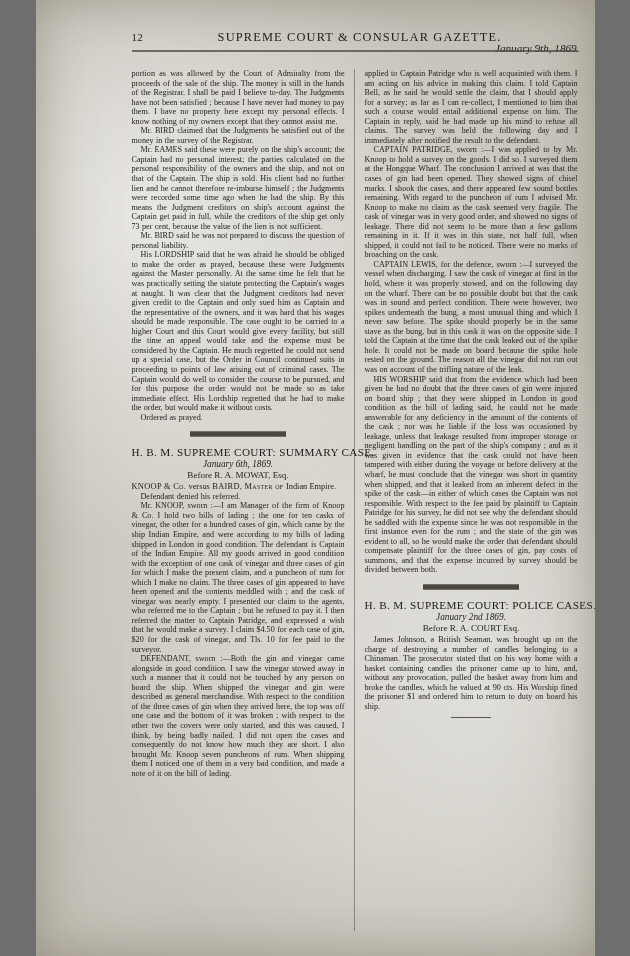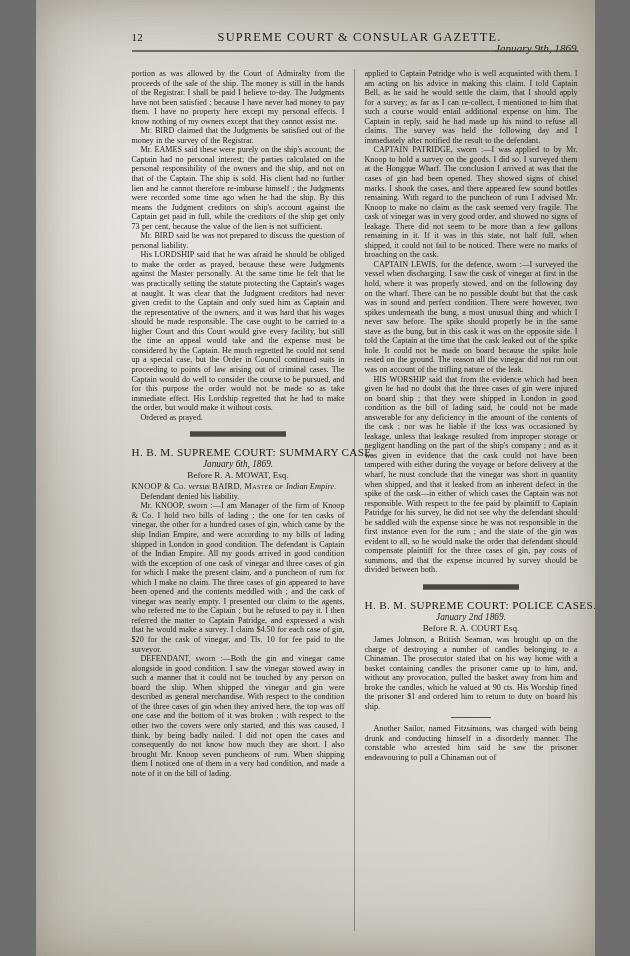--- a/index.html
+++ b/index.html
@@ -125,21 +125,21 @@
     hyphens: auto;
     -webkit-hyphens: auto;
     word-spacing: .35px;
   }
   p.body.noindent { text-indent: 0; }
 
   .sc {
     font-variant: small-caps;
     letter-spacing: .3px;
   }
-  .it { font-style: italic; }
+  .it { }
 
   
   .sec {
     margin-top: 9px;
   }
   .ornament {
     width: 96px;
     height: 4px;
     margin: 0 auto 9px auto;
     background: #3b3832;
@@ -208,41 +208,40 @@
       <p class="body">Ordered as prayed.</p>
 
       <div class="sec">
         <div class="ornament"></div>
         <div class="sec-title">H. B. M. SUPREME COURT: SUMMARY CASE.</div>
         <div class="sec-date">January 6th, 1869.</div>
         <div class="sec-before">Before R. A. MOWAT, Esq.</div>
 
         <p class="case-line"><span class="sc">KNOOP &amp; Co. </span><span class="it">versus</span><span class="sc"> BAIRD, Master of </span><span class="it">Indian Empire.</span></p>
 
-        <p class="body">Defendant denied his liability.</p>
+        <p class="body">Defendant denied his referred.</p>
         <p class="body">Mr. KNOOP, sworn :—I am Manager of the firm of Knoop &amp; Co. I hold two bills of lading ; the one for ten casks of vinegar, the other for a hundred cases of gin, which came by the ship Indian Empire, and were according to my bills of lading shipped in London in good condition. The defendant is Captain of the Indian Empire. All my goods arrived in good condition with the exception of one cask of vinegar and three cases of gin for which I make the present claim, and a puncheon of rum for which I make no claim. The three cases of gin appeared to have been opened and the contents meddled with ; and the cask of vinegar was nearly empty. I presented our claim to the agents, who referred me to the Captain ; but he refused to pay it. I then referred the matter to Captain Patridge, and expressed a wish that he would make a survey. I claim $4.50 for each case of gin, $20 for the cask of vinegar, and Tls. 10 for fee paid to the surveyor.</p>
         <p class="body">DEFENDANT, sworn :—Both the gin and vinegar came alongside in good condition. I saw the vinegar stowed away in such a manner that it could not be touched by any person on board the ship. When shipped the vinegar and gin were described as general merchandise. With respect to the condition of the three cases of gin when they arrived here, the top was off one case and the bottom of it was broken ; with respect to the other two the covers were only started, and this was caused, I think, by being badly nailed. I did not open the cases and consequently do not know how much they are short. I also brought Mr. Knoop seven puncheons of rum. When shipping them I noticed one of them in a very bad condition, and made a note of it on the bill of lading.</p>
       </div>
     </div>
 
     <div class="col col-right">
 
       <p class="body noindent">applied to Captain Patridge who is well acquainted with them. I am acting on his advice in making this claim. I told Captain Bell, as he said he would settle the claim, that I should apply for a survey; as far as I can re-collect, I mentioned to him that such a course would entail additional expense on him. The Captain in reply, said he had made up his mind to refuse all claims. The survey was held the following day and I immediately after notified the result to the defendant.</p>
       <p class="body">CAPTAIN PATRIDGE, sworn :—I was applied to by Mr. Knoop to hold a survey on the goods. I did so. I surveyed them at the Hongque Wharf. The conclusion I arrived at was that the cases of gin had been opened. They showed signs of chisel marks. I shook the cases, and there appeared few sound bottles remaining. With regard to the puncheon of rum I advised Mr. Knoop to make no claim as the cask seemed very fragile. The cask of vinegar was in very good order, and showed no signs of leakage. There did not seem to be more than a few gallons remaining in it. If it was in this state, not half full, when shipped, it could not fail to be noticed. There were no marks of broaching on the cask.</p>
       <p class="body">CAPTAIN LEWIS, for the defence, sworn :—I surveyed the vessel when discharging. I saw the cask of vinegar at first in the hold, where it was properly stowed, and on the following day on the wharf. There can be no possible doubt but that the cask was in sound and perfect condition. There were however, two spikes underneath the bung, a most unusual thing and which I never saw before. The spike should properly be in the same stave as the bung, but in this cask it was on the opposite side. I told the Captain at the time that the cask leaked out of the spike hole. It could not be made on board because the spike hole rested on the ground. The reason all the vinegar did not run out was on account of the trifling nature of the leak.</p>
       <p class="body">HIS WORSHIP said that from the evidence which had been given he had no doubt that the three cases of gin were injured on board ship ; that they were shipped in London in good condition as the bill of lading said, he could not be made answerable for any deficiency in the amount of the contents of the cask ; nor was he liable if the loss was occasioned by leakage, unless that leakage resulted from improper storage or negligent handling on the part of the ship's company ; and as it was given in evidence that the cask could not have been tampered with either during the voyage or before delivery at the wharf, he must conclude that the vinegar was short in quantity when shipped, and that it leaked from an inherent defect in the spike of the cask—in either of which cases the Captain was not responsible. With respect to the fee paid by plaintiff to Captain Patridge for his survey, he did not see why the defendant should be saddled with the expense since he was not responsible in the first instance even for the rum ; and the state of the gin was evident to all, so he would make the order that defendant should compensate plaintiff for the three cases of gin, pay costs of summons, and that the expense incurred by survey should be divided between both.</p>
 
       <div class="sec">
         <div class="ornament"></div>
         <div class="sec-title">H. B. M. SUPREME COURT: POLICE CASES.</div>
         <div class="sec-date">January 2nd 1869.</div>
         <div class="sec-before">Before R. A. COURT Esq.</div>
 
         <p class="body">James Johnson, a British Seaman, was brought up on the charge of destroying a number of candles belonging to a Chinaman. The prosecutor stated that on his way home with a basket containing candles the prisoner came up to him, and, without any provocation, pulled the basket away from him and broke the candles, which he valued at 90 cts. His Worship fined the prisoner $1 and ordered him to return to duty on board his ship.</p>
         <div class="short-rule"></div>
-        <p class="body">Another Sailor, named Fitzsimons, was charged with being drunk and conducting himself in a disorderly manner. The constable who arrested him said he saw the prisoner endeavouring to pull a Chinaman out of</p>
       </div>
     </div>
   </div>
 
   <div class="vignette"></div>
   <div class="grain"></div>
 </div>
 
 </body></html>

